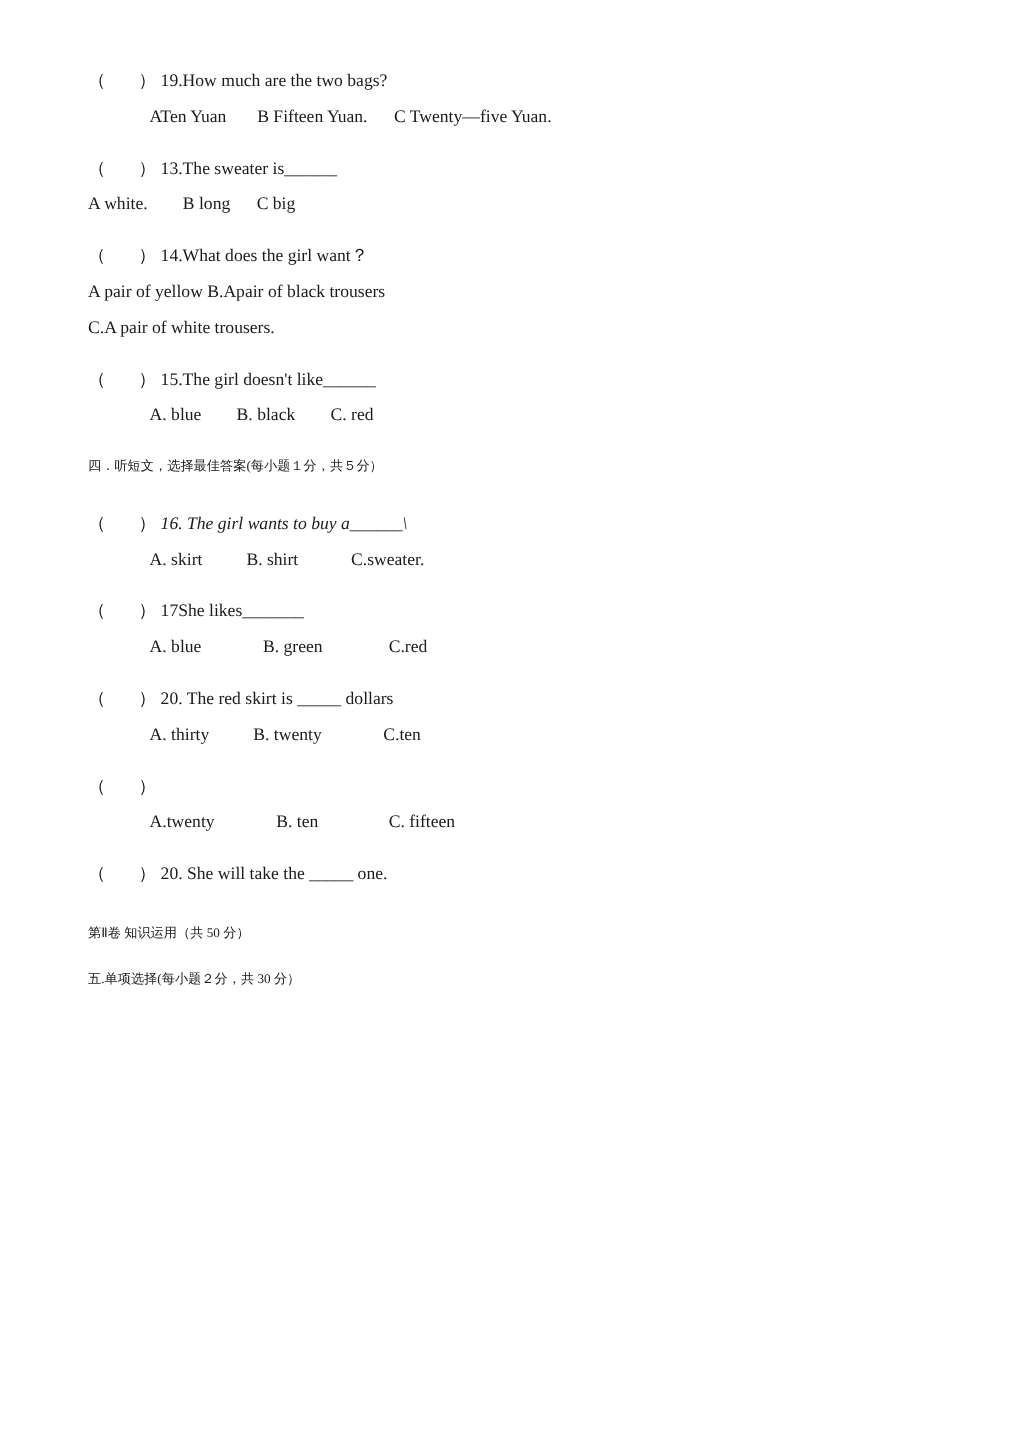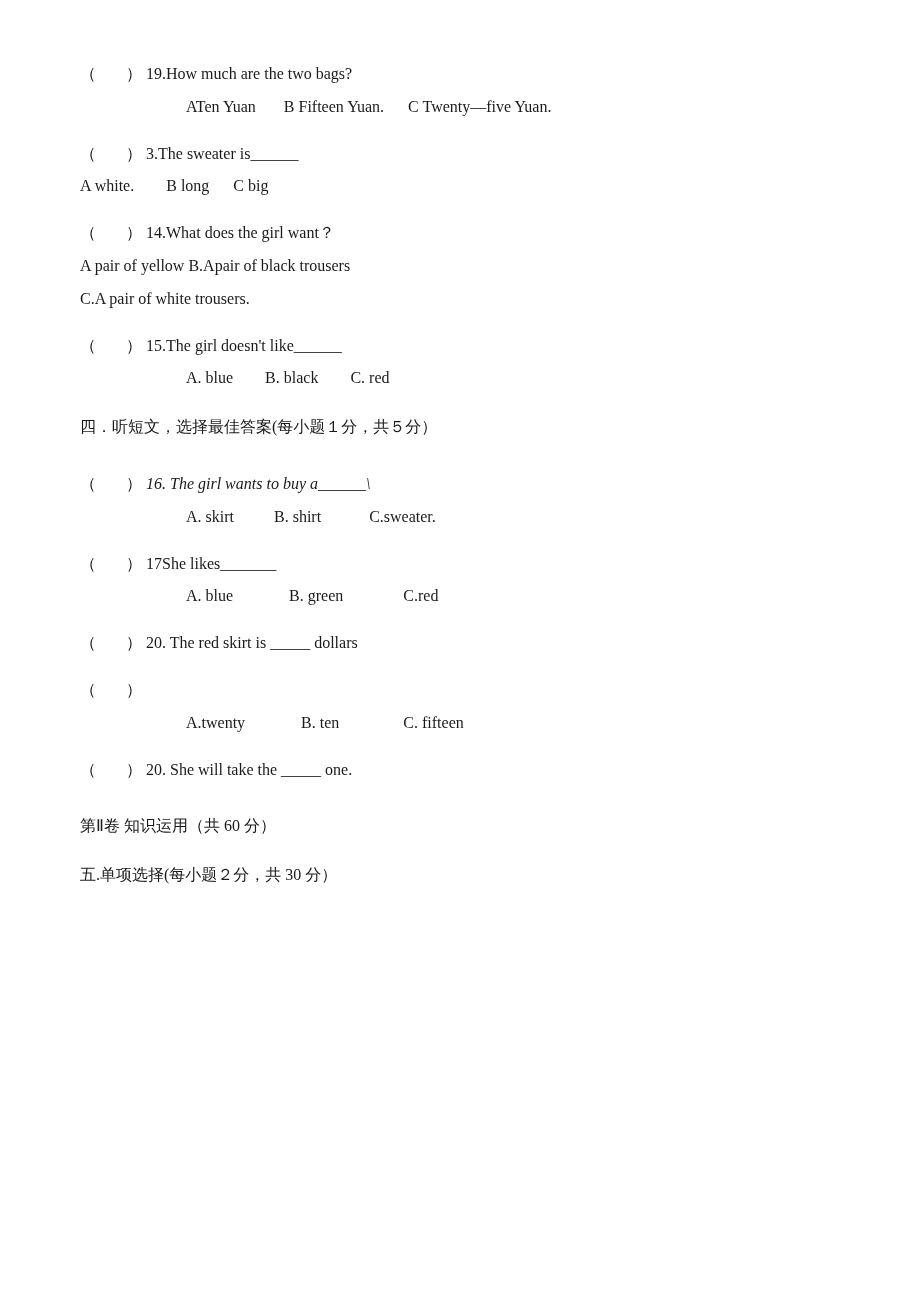--- a/index.html
+++ b/index.html
@@ -32,27 +32,27 @@
     .paren-space {
       display: inline-block;
       width: 30px;
     }
     .options-line {
       margin-left: 0px;
       margin-top: 4px;
       margin-bottom: 4px;
     }
     .options-indented {
-      margin-left: 106px;
+      margin-left: 56px;
       margin-top: 4px;
       margin-bottom: 4px;
     }
     .section-header {
       margin: 20px 0 14px 0;
-      font-size: 16px;
+      font-size: 12px;
     }
     .extra-space {
       margin-bottom: 28px;
     }
   </style>
 </head>
 <body>
 
 <div class="page">
 
@@ -70,21 +70,21 @@
       &nbsp;&nbsp;&nbsp;&nbsp;
       <span>C Twenty—five Yuan.</span>
     </div>
   </div>
 
   <div class="question-block">
     <div class="question-line">
       <span>（</span>
       <span class="paren-space">&nbsp;&nbsp;&nbsp;</span>
       <span>）</span>
-      <span style="margin-left:4px;">3.The sweater is______</span>
+      <span style="margin-left:4px;">13.The sweater is______</span>
     </div>
     <div class="options-line">
       <span>A white.</span>
       &nbsp;&nbsp;&nbsp;&nbsp;&nbsp;&nbsp;
       <span>B long</span>
       &nbsp;&nbsp;&nbsp;&nbsp;
       <span>C big</span>
     </div>
   </div>
 
@@ -155,20 +155,27 @@
     </div>
   </div>
 
   <div class="question-block">
     <div class="question-line">
       <span>（</span>
       <span class="paren-space">&nbsp;&nbsp;&nbsp;</span>
       <span>）</span>
       <span style="margin-left:4px;">20. The red skirt is _____ dollars</span>
     </div>
+    <div class="options-indented">
+      <span>A. thirty</span>
+      &nbsp;&nbsp;&nbsp;&nbsp;&nbsp;&nbsp;&nbsp;&nbsp;
+      <span>B. twenty</span>
+      &nbsp;&nbsp;&nbsp;&nbsp;&nbsp;&nbsp;&nbsp;&nbsp;&nbsp;&nbsp;&nbsp;&nbsp;
+      <span>C.ten</span>
+    </div>
   </div>
 
   <div class="question-block">
     <div class="question-line">
       <span>（</span>
       <span class="paren-space">&nbsp;&nbsp;&nbsp;</span>
       <span>）</span>
     </div>
     <div class="options-indented">
       <span>A.twenty</span>
@@ -182,20 +189,20 @@
   <div class="question-block">
     <div class="question-line">
       <span>（</span>
       <span class="paren-space">&nbsp;&nbsp;&nbsp;</span>
       <span>）</span>
       <span style="margin-left:4px;">20. She will take the _____ one.</span>
     </div>
   </div>
 
   <div class="section-header" style="margin-top: 28px;">
-    <span>第Ⅱ卷    知识运用（共 60 分）</span>
+    <span>第Ⅱ卷    知识运用（共 50 分）</span>
   </div>
 
   <div class="section-header">
     <span>五.单项选择(每小题２分，共 30 分）</span>
   </div>
 
 </div>
 
 </body></html>

